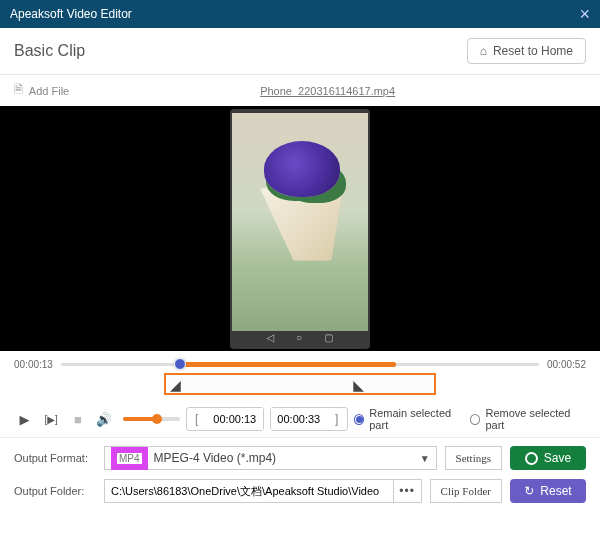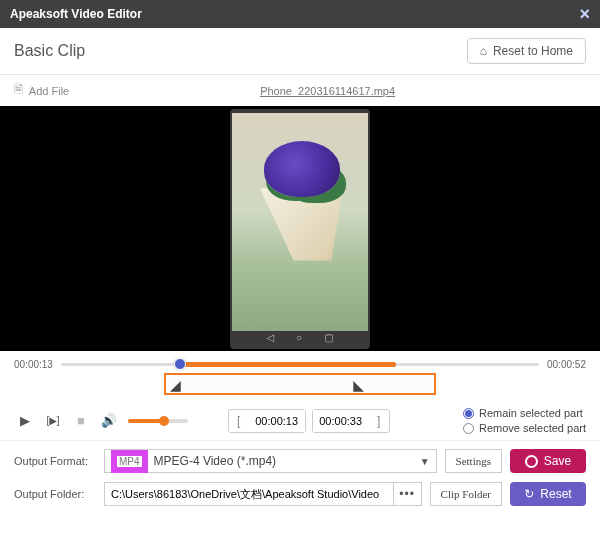--- a/index.html
+++ b/index.html
@@ -1,18 +1,18 @@
 <!DOCTYPE html>
 <html><head>
 <meta charset="utf-8">
 <style>
 * { box-sizing: border-box; margin: 0; padding: 0; font-family: -apple-system, "Segoe UI", Arial, sans-serif; }
 body { width: 600px; height: 535px; background: #fff; overflow: hidden; font-size: 12px; color: #444; }
 
-.titlebar { height: 28px; background: #404040; color: #fff; display: flex; align-items: center; padding: 0 10px; font-size: 12px; font-weight: bold; }
+.titlebar { height: 28px; background: #0c4a6e; color: #fff; display: flex; align-items: center; padding: 0 10px; font-size: 12px; }
 .titlebar .spacer { flex: 1; }
 .titlebar .close { font-size: 18px; color: #c9d1ff; cursor: pointer; }
 
 .header { display: flex; align-items: center; padding: 10px 14px; border-bottom: 1px solid #e6e6e6; }
 .header h1 { font-size: 16px; font-weight: 500; color: #555; }
 .header .spacer { flex: 1; }
 .back-home { border: 1px solid #ccc; border-radius: 4px; padding: 5px 12px; display: flex; align-items: center; gap: 6px; cursor: pointer; font-size: 12px; color: #555; }
 
 .filebar { display: flex; align-items: center; padding: 6px 14px; font-size: 11px; color: #888; }
 .filebar .addfile { display: flex; align-items: center; gap: 6px; cursor: pointer; }
@@ -42,38 +42,38 @@
 .controls-row { display:flex; align-items:center; padding:6px 14px; gap:6px; border-bottom:1px solid #eee; }
 .ic-btn { width:22px; height:22px; display:flex; align-items:center; justify-content:center; color:#555; cursor:pointer; font-size:13px; }
 .ic-btn.small { font-size:10px; }
 .vol-slider { width:60px; height:4px; background:#ddd; position:relative; border-radius:2px; margin-left:2px; }
 .vol-slider .fill { height:4px; background:#f07a1f; border-radius:2px; }
 .vol-slider .knob { position:absolute; top:-3px; width:10px; height:10px; border-radius:50%; background:#f07a1f; transform:translateX(-50%); }
 .time-boxes { display:flex; align-items:center; gap:6px; margin-left:auto; margin-right:auto; }
 .time-box { display:flex; align-items:center; border:1px solid #ccc; border-radius:3px; height:24px; }
 .time-box .br { width:20px; display:flex; align-items:center; justify-content:center; color:#888; cursor:pointer; }
 .time-box input { width:56px; border:none; text-align:center; font-size:11px; outline:none; height:100%; }
-.radio-group { display:flex; flex-direction:column; gap:3px; font-size:11px; margin-left:auto; }
+.radio-group { display:flex; flex-direction:row; gap:3px; font-size:11px; margin-left:auto; }
 .radio-item { display:flex; align-items:center; gap:5px; cursor:pointer; }
 .radio { width:11px; height:11px; border:1px solid #888; border-radius:50%; display:inline-block; position:relative;}
 .radio.checked { border-color:#4a5cc5; }
 .radio.checked::after { content:""; position:absolute; top:1px; left:1px; width:7px; height:7px; background:#4a5cc5; border-radius:50%; }
 
 .footer { padding: 8px 14px; display:flex; flex-direction:column; gap:9px; }
 .footer-row { display:flex; align-items:center; gap:8px; }
 .footer-row label { width:82px; font-size:11px; color:#555; }
 .format-box { flex:1; display:flex; align-items:center; border:1px solid #ccc; height:24px; padding:0 6px; gap:6px; background:#fff; cursor:pointer; }
 .format-box .fmt-icon { font-size:10px; border:6px solid #d946ef; padding:0 2px; color:#777; }
 .format-box .caret { margin-left:auto; font-size:10px; color:#555;}
 .folder-box { flex:1; display:flex; border:1px solid #ccc; height:24px; background:#fff; }
 .folder-box input { flex:1; border:none; padding:0 6px; font-size:11px; outline:none; }
 .folder-box .dots { width:28px; border-left:1px solid #ccc; display:flex; align-items:center; justify-content:center; cursor:pointer; letter-spacing:1px; color:#555;}
 .side-btn { border:1px solid #ccc; height:24px; padding:0 10px; font-size:11px; background:#fff; cursor:pointer; color:#444; display:flex; align-items:center;font-family:Liberation Serif, serif; }
 .action-btn { width:76px; height:24px; border:none; border-radius:4px; color:#fff; font-size:12px; display:flex; align-items:center; justify-content:center; gap:6px; cursor:pointer; }
-.action-btn.save { background:#be185d; }
+.action-btn.save { background:#15803d; }
 .action-btn.reset { background:#6a5cc5; }
 .action-btn .circ { width:13px; height:13px; border:2px solid #fff; border-radius:50%; display:inline-block; }
 </style>
 </head>
 <body>
 
 <div class="titlebar">
   <span>Apeaksoft Video Editor</span>
   <span class="spacer"></span>
   <span class="close">×</span>

